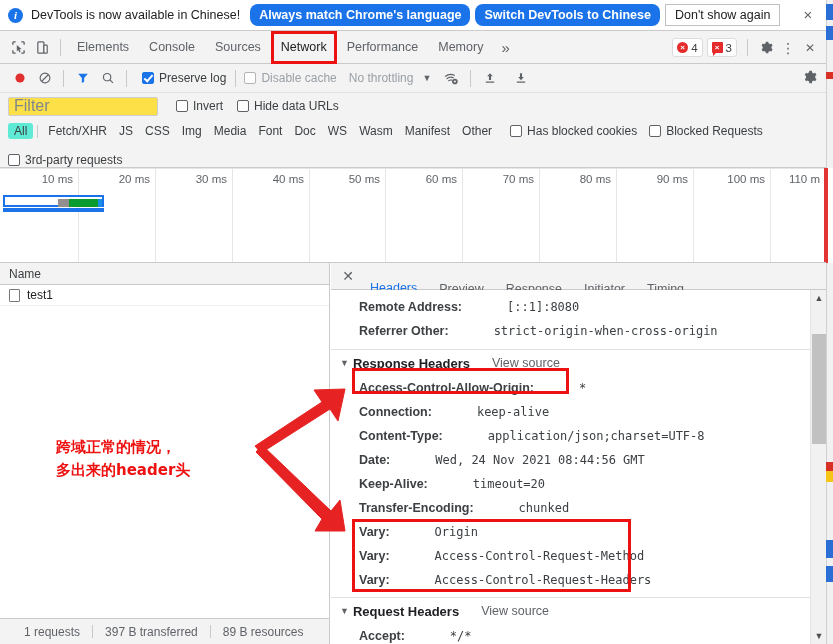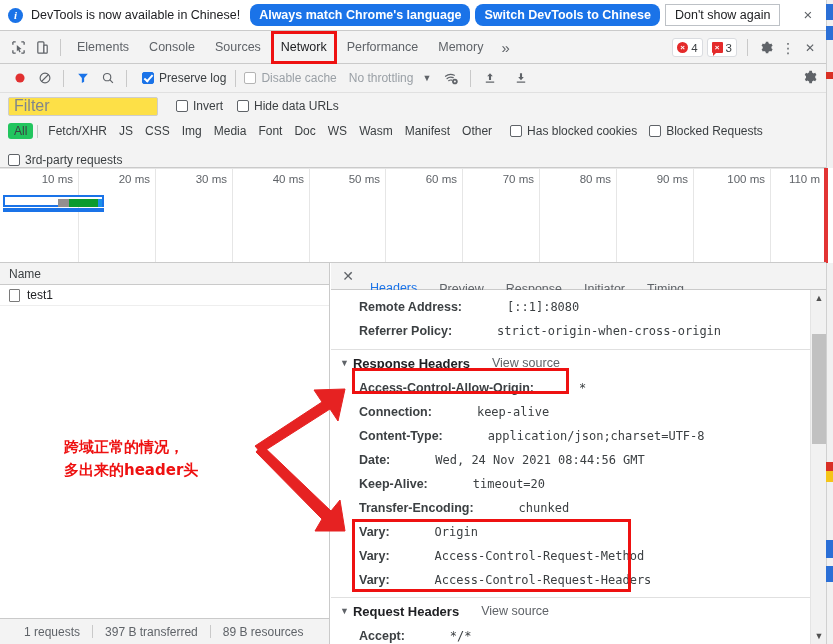--- a/index.html
+++ b/index.html
@@ -177,21 +177,21 @@
   .typebar {
     position: absolute; top: 119px; left: 0;
     width: 826px; height: 24px;
     background: #f3f3f3;
     display: flex; align-items: center; padding: 0 8px;
   }
   .type-pill {
     font-size: 12px; color: #3c4043;
     padding: 1px 6px; border-radius: 3px; cursor: pointer; white-space: nowrap;
   }
-  .type-pill.active { background: #22c55e; text-align: center; }
+  .type-pill.active { background: #5eead4; text-align: center; }
   .type-sep { width: 1px; height: 13px; background: #c9c9c9; margin: 0 4px; }
 
   
   .thirdbar {
     position: absolute; top: 143px; left: 0;
     width: 826px; height: 25px;
     background: #f3f3f3;
     border-bottom: 1px solid #cacaca;
     display: flex; align-items: flex-end; padding: 0 8px;
   }
@@ -589,21 +589,21 @@
       <span class="dt">Timing</span>
     </div>
 
     <div class="detail-body">
       <div style="height:5px"></div>
       <div class="hdr-line">
         <span class="hdr-name">Remote Address:</span>
         <span class="hdr-val">[::1]:8080</span>
       </div>
       <div class="hdr-line">
-        <span class="hdr-name">Referrer Policy:</span>
+        <span class="hdr-name">Referrer Other:</span>
         <span class="hdr-val">strict-origin-when-cross-origin</span>
       </div>
       <div style="height:6px"></div>
       <div class="divider"></div>
 
       <div class="sect-row">
         <span class="tri">▼</span>
         <span class="sect-title">Response Headers</span>
         <span class="view-source">View source</span>
       </div>
@@ -669,21 +669,21 @@
   <div class="redbox" style="left:352px; top:368px; width:217px; height:26px;"></div>
   <div class="redbox" style="left:352px; top:519px; width:279px; height:73px;"></div>
 
   <svg class="arrows" width="833" height="644">
 
     <polygon points="255,446 322,402 314,390 345,389 338,421 330,409 261,453" fill="#e62222" stroke="#e62222" stroke-width="1" stroke-linejoin="round"></polygon>
 
     <polygon points="256,452 322,519 315,531 345,531 340,500 331,511 262,445" fill="#e62222" stroke="#e62222" stroke-width="1" stroke-linejoin="round"></polygon>
   </svg>
 
-  <div class="anno-text" style="left:64px; top:436px;">
+  <div class="anno-text" style="left:56px; top:436px;">
     <div>跨域正常的情况，</div>
     <div>多出来的header头</div>
   </div>
 
   <div class="right-sliver">
     <div class="sliver-chip" style="top:4px;height:16px;background:#2b6fd6;"></div>
     <div class="sliver-chip" style="top:26px;height:14px;background:#2b6fd6;"></div>
     <div class="sliver-chip" style="top:72px;height:7px;background:#d93025;"></div>
     <div class="sliver-chip" style="top:168px;height:95px;background:#ffffff;"></div>
     <div class="sliver-chip" style="top:168px;height:95px;width:2px;right:5px;background:#e23434;"></div>

